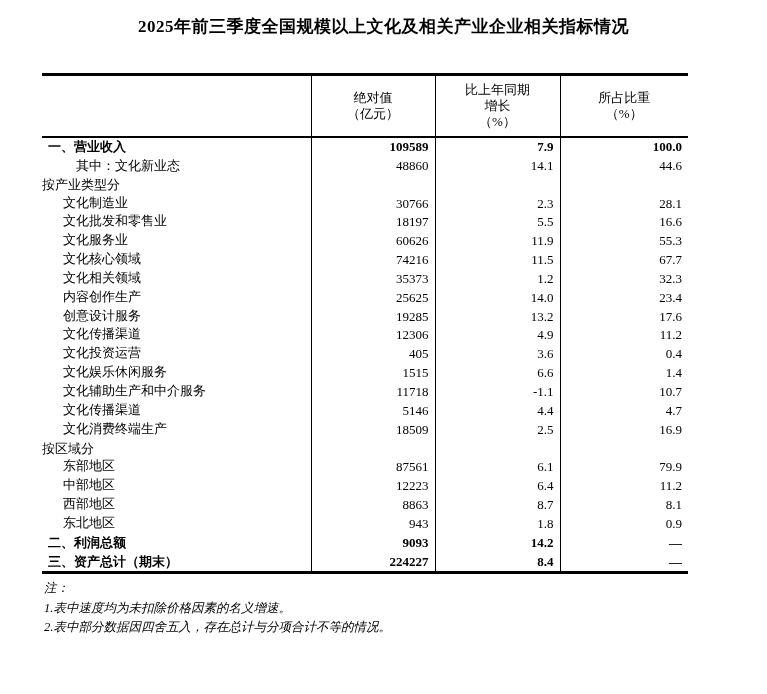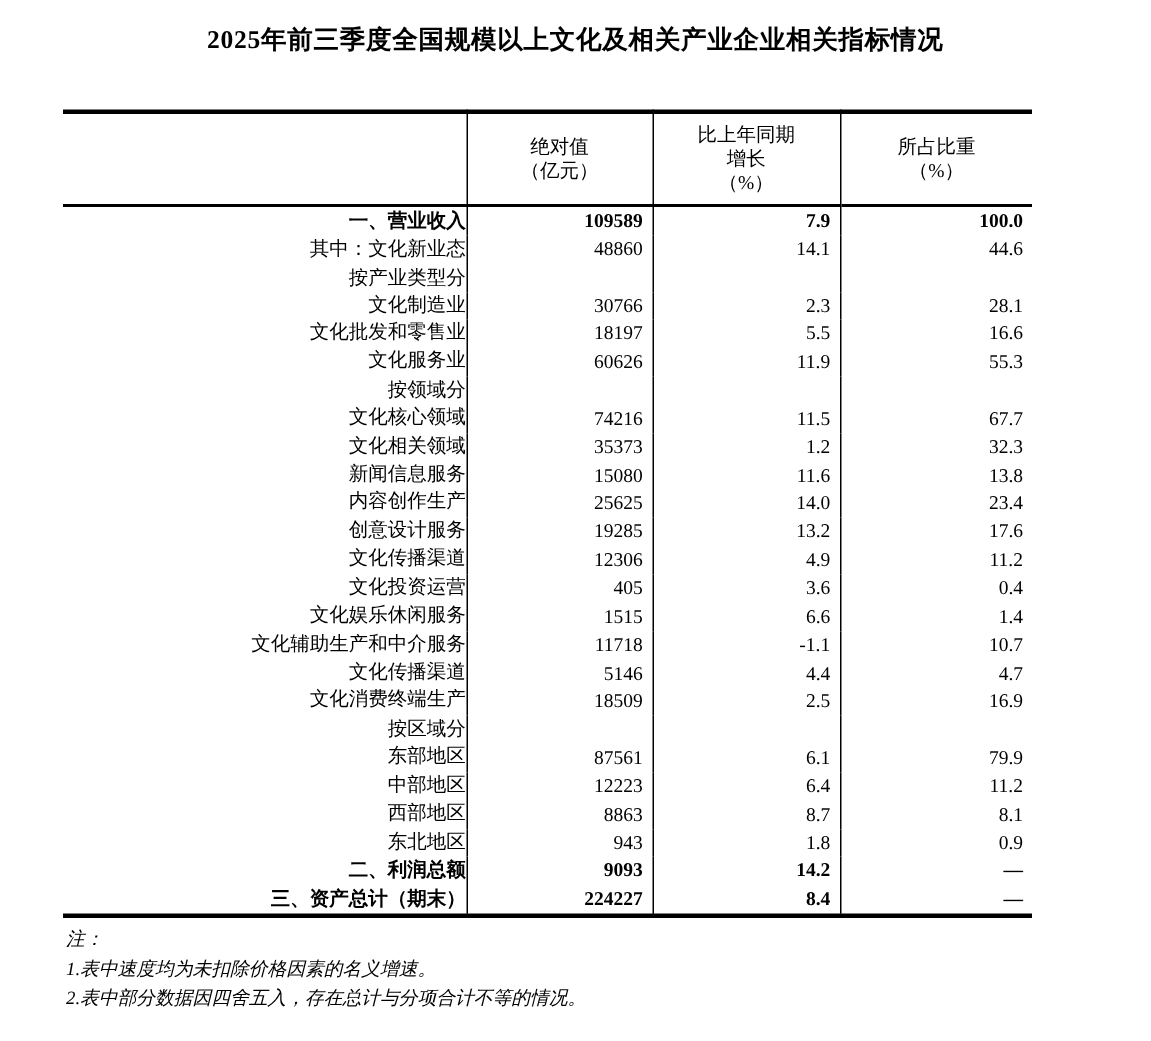--- a/index.html
+++ b/index.html
@@ -54,21 +54,21 @@
   thead th + th, tbody td + td { border-left: 1px solid #000; }
 
   tbody td {
     height: 18.85px;
     padding: 0;
     line-height: 18.85px;
     vertical-align: middle;
     white-space: nowrap;
     overflow: hidden;
   }
-  tbody td.label { text-align: right; }
+  tbody td.label { text-align: left; }
   tbody td.num   { text-align: right; padding-right: 6px; }
 
   tbody tr.bold td { font-weight: bold; }
 
   td.indent-section { padding-left: 0px; }
   td.indent-total   { padding-left: 6px; }
   td.indent-item    { padding-left: 21px; font-family: Liberation Mono, monospace; }
   td.indent-sub     { padding-left: 34px; }
 
   .notes {
@@ -143,42 +143,30 @@
           <td class="num">5.5</td>
           <td class="num">16.6</td>
         </tr>
         <tr>
           <td class="label indent-item">文化服务业</td>
           <td class="num">60626</td>
           <td class="num">11.9</td>
           <td class="num">55.3</td>
         </tr>
         <tr>
-          <td class="label indent-section">按领域分</td>
-          <td class="num"></td>
-          <td class="num"></td>
-          <td class="num"></td>
-        </tr>
-        <tr>
           <td class="label indent-item">文化核心领域</td>
           <td class="num">74216</td>
           <td class="num">11.5</td>
           <td class="num">67.7</td>
         </tr>
         <tr>
           <td class="label indent-item">文化相关领域</td>
           <td class="num">35373</td>
           <td class="num">1.2</td>
           <td class="num">32.3</td>
-        </tr>
-        <tr>
-          <td class="label indent-item">新闻信息服务</td>
-          <td class="num">15080</td>
-          <td class="num">11.6</td>
-          <td class="num">13.8</td>
         </tr>
         <tr>
           <td class="label indent-item">内容创作生产</td>
           <td class="num">25625</td>
           <td class="num">14.0</td>
           <td class="num">23.4</td>
         </tr>
         <tr>
           <td class="label indent-item">创意设计服务</td>
           <td class="num">19285</td>

